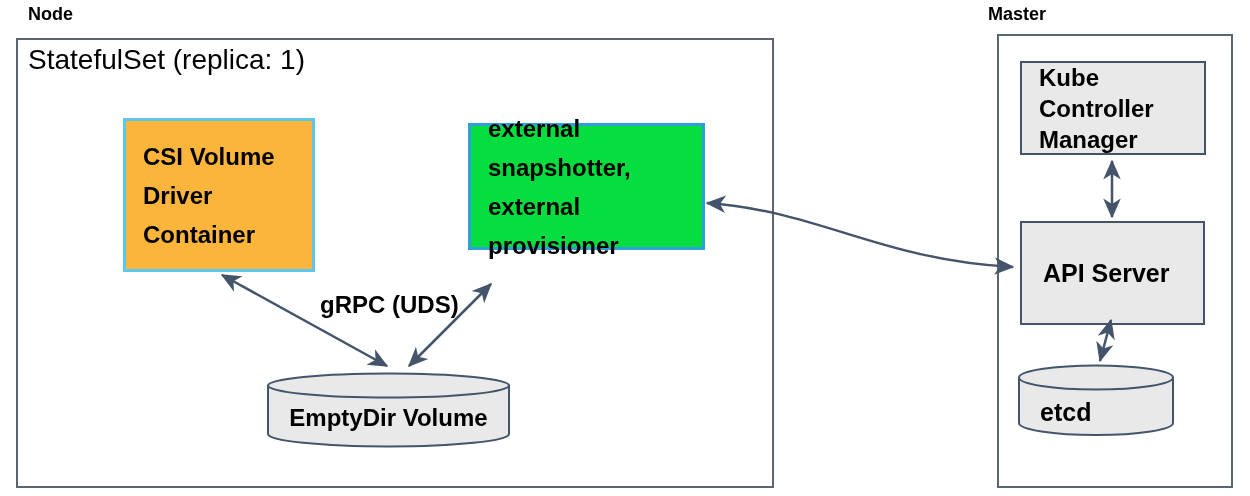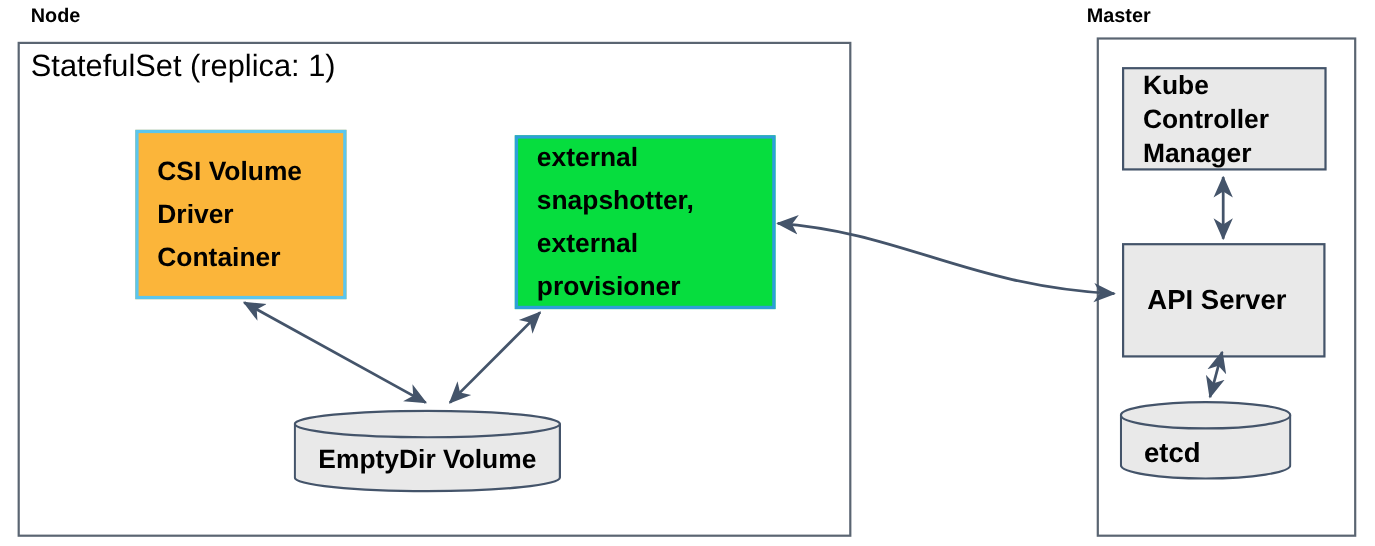--- a/index.html
+++ b/index.html
@@ -50,21 +50,21 @@
     font-size: 24px;
     color: var(--text);
   }
   .csi-box {
     left: 123px; top: 118px; width: 192px; height: 154px;
     background: var(--csi-fill);
     border: 3px solid var(--csi-border);
     padding-left: 17px;
   }
   .ext-box {
-    left: 468px; top: 123px; width: 237px; height: 158px;
+    left: 468px; top: 123px; width: 237px; height: 127px;
     background: var(--ext-fill);
     border: 3px solid var(--ext-border);
     padding-left: 17px;
   }
   .grey-box {
     background: var(--grey-fill);
     border: 2px solid var(--stroke);
   }
   .kcm-box {
     left: 1020px; top: 61px; width: 186px; height: 94px;
@@ -128,20 +128,21 @@
 Container</span>
   </div>
 
   <div class="shape ext-box">
     <span class="shape-text">external
 snapshotter,
 external
 provisioner</span>
   </div>
 
+  <div class="grpc-label">gRPC (UDS)</div>
 
   <div class="cyl emptydir-cyl">
     <svg width="243" height="77" viewBox="0 0 243 77">
       <path class="cyl-fill" d="M1,13 V62 A120.5,12.5 0 0 0 242,62 V13"></path>
       <ellipse class="cyl-fill" cx="121.5" cy="13.5" rx="120.5" ry="12"></ellipse>
     </svg>
   </div>
   <div class="cyl-label emptydir-label">EmptyDir Volume</div>
 
   <div class="group-label" style="left:988px; top:4px;">Master</div>

